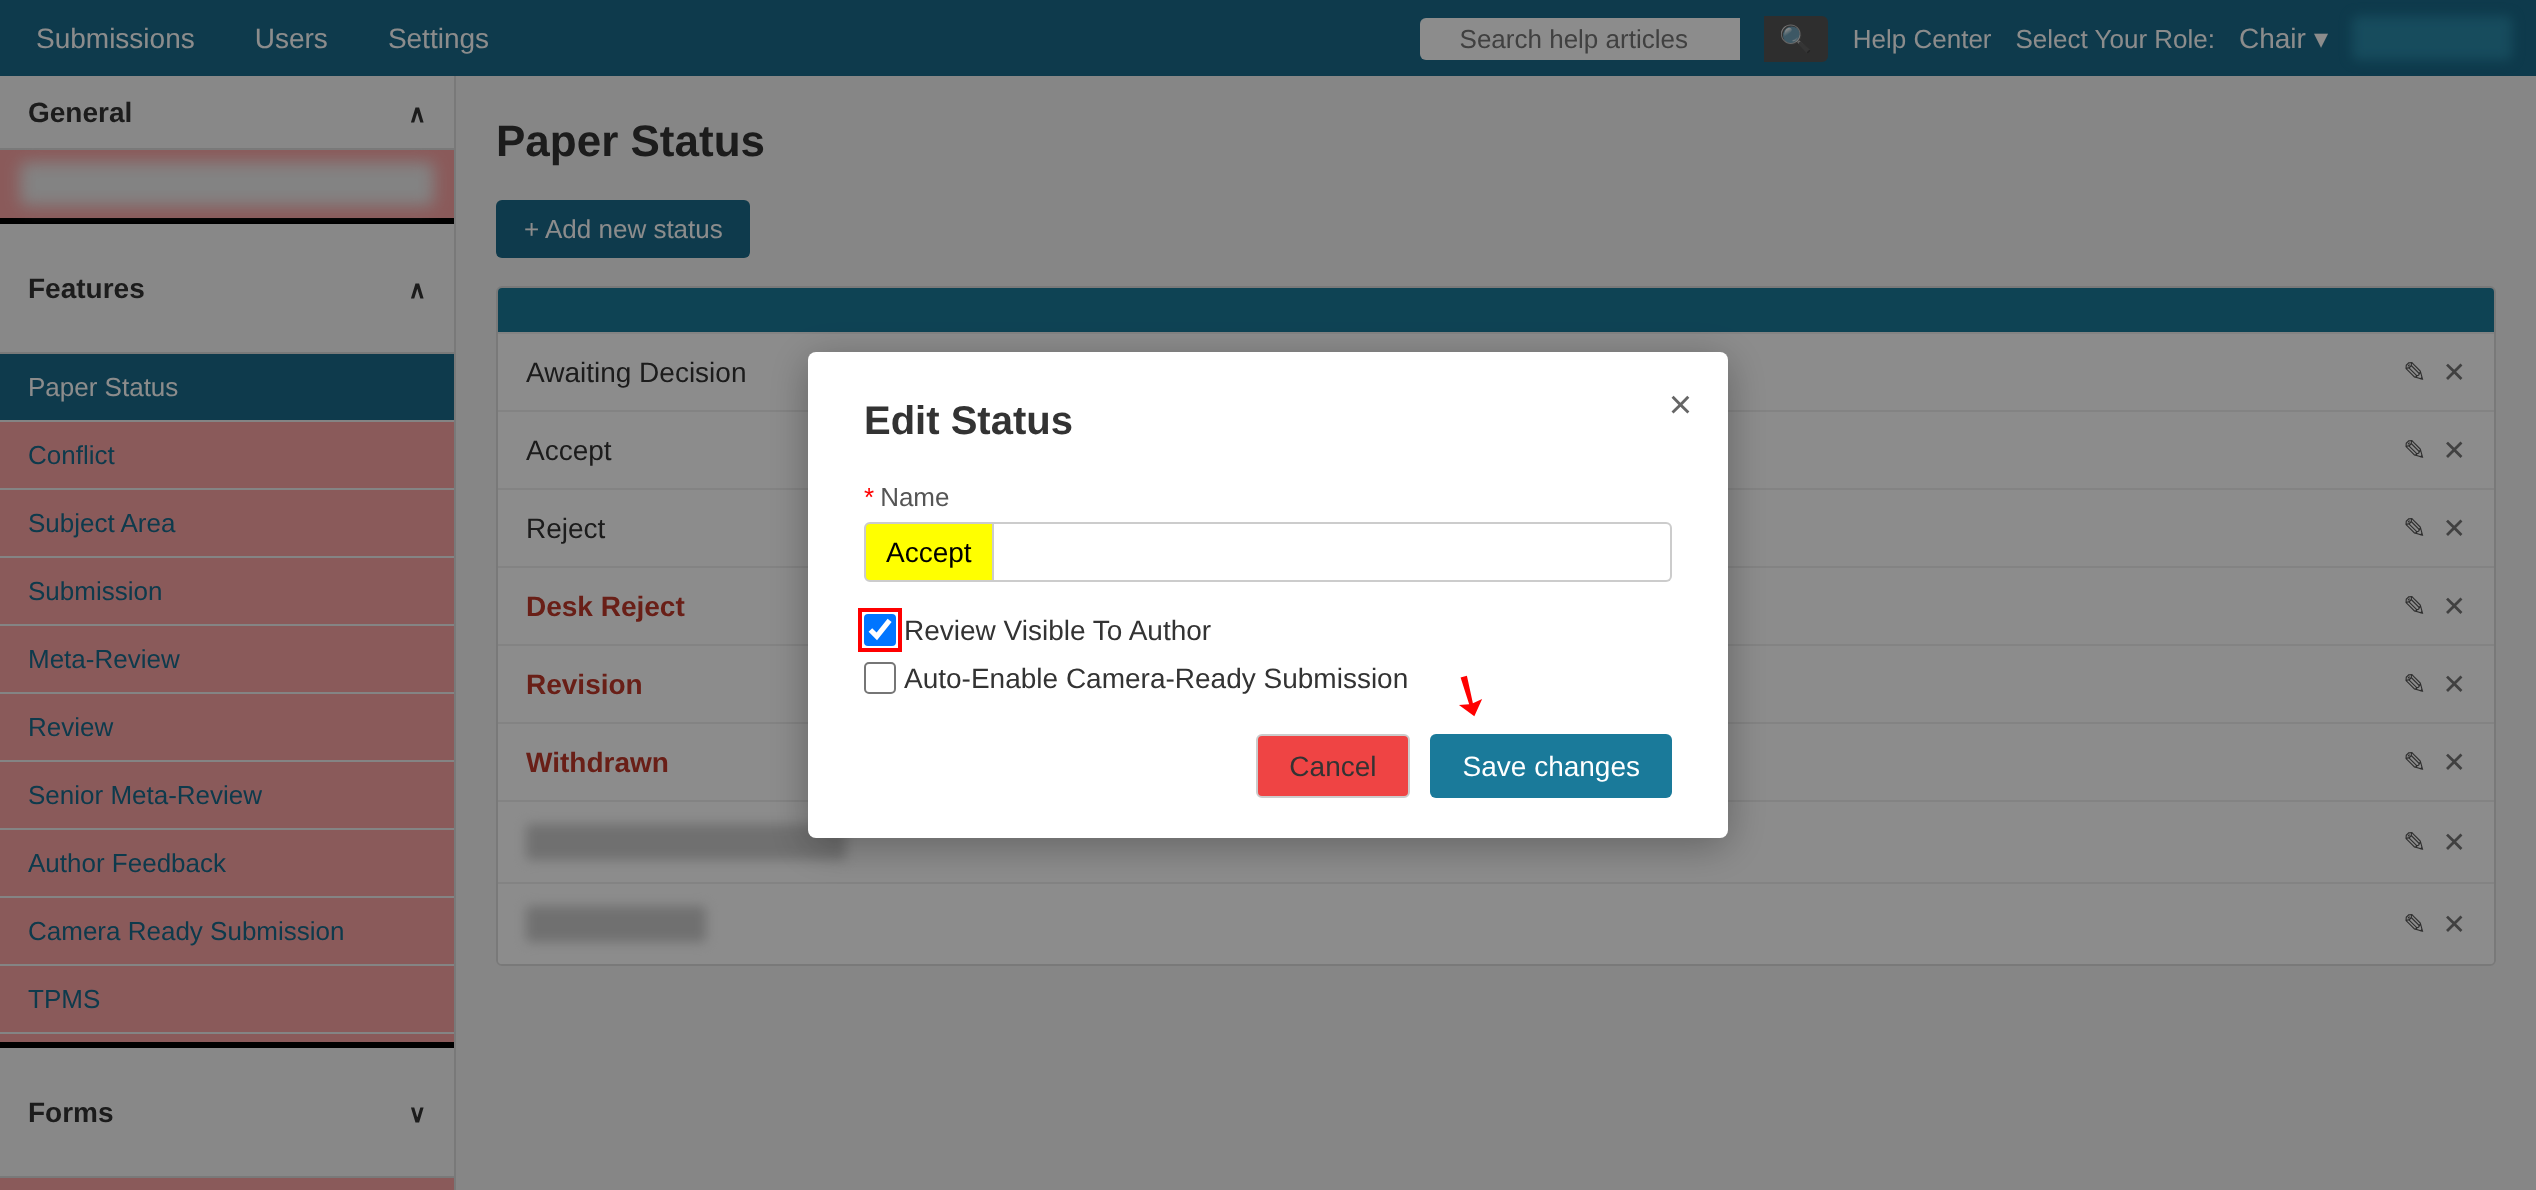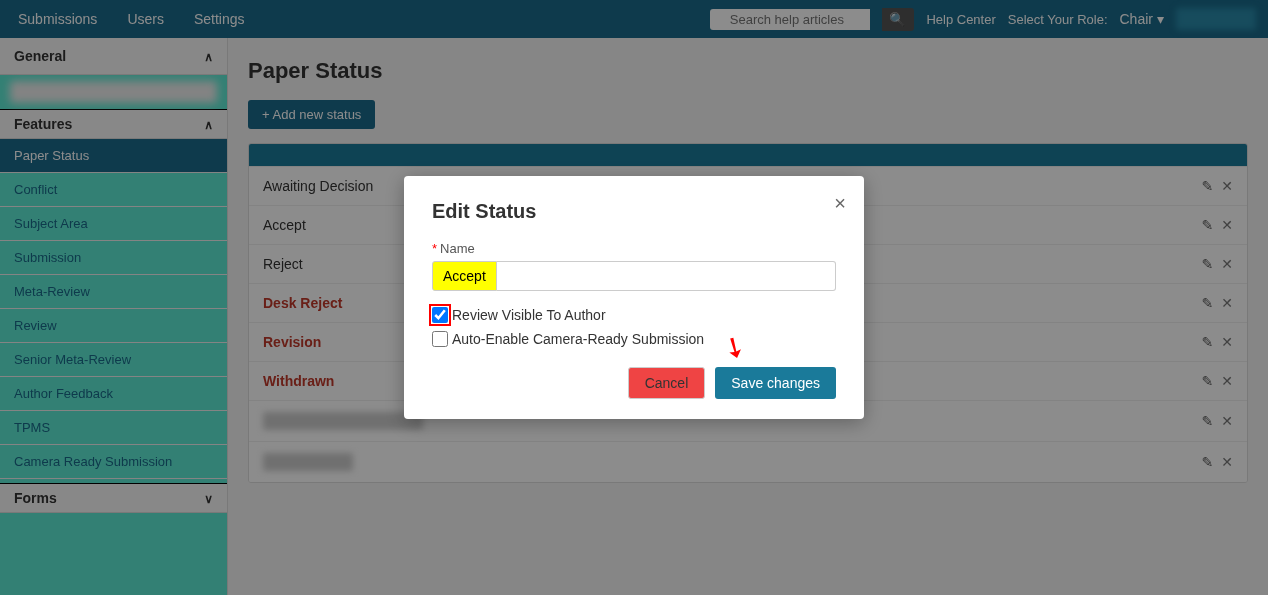--- a/index.html
+++ b/index.html
@@ -60,21 +60,21 @@
 
     
     .layout {
       display: flex;
       height: calc(595px - 38px);
     }
 
     
     .sidebar {
       width: 228px;
-      background: #5eead4;
+      background: #fca5a5;
       border-right: 1px solid #ddd;
       overflow-y: auto;
       flex-shrink: 0;
     }
     .sidebar-section-header {
       display: flex;
       justify-content: space-between;
       align-items: center;
       padding: 10px 14px;
       font-weight: bold;
@@ -89,27 +89,27 @@
       background: #eee;
       margin: 6px 10px;
       border-radius: 3px;
       height: 22px;
       filter: blur(4px);
     }
     .sidebar-section-header2 {
       display: flex;
       justify-content: space-between;
       align-items: center;
-      padding: 6px 14px;
+      padding: 24px 14px;
       font-weight: bold;
       font-size: 14px;
       color: #333;
       background: #f8f8f8;
       border-bottom: 1px solid #ddd;
-      border-top: 1px solid #000000;
+      border-top: 3px solid #000000;
       cursor: pointer;
       margin-top: 4px;
     }
     .sidebar-item {
       padding: 9px 14px;
       color: #1a6a8a;
       cursor: pointer;
       font-size: 13px;
       border-bottom: 1px solid #f0f0f0;
     }
@@ -325,22 +325,22 @@
       <span class="chevron"></span>
     </div>
     <div class="sidebar-item active">Paper Status</div>
     <div class="sidebar-item">Conflict</div>
     <div class="sidebar-item">Subject Area</div>
     <div class="sidebar-item">Submission</div>
     <div class="sidebar-item">Meta-Review</div>
     <div class="sidebar-item">Review</div>
     <div class="sidebar-item">Senior Meta-Review</div>
     <div class="sidebar-item">Author Feedback</div>
+    <div class="sidebar-item">Camera Ready Submission</div>
     <div class="sidebar-item">TPMS</div>
-    <div class="sidebar-item">Camera Ready Submission</div>
     <div class="sidebar-section-header2">
       <span>Forms</span>
       <span class="chevron-down"></span>
     </div>
   </aside>
 
   <main class="main-content">
     <h1 class="page-title">Paper Status</h1>
     <button class="add-btn">+ Add new status</button>
 

